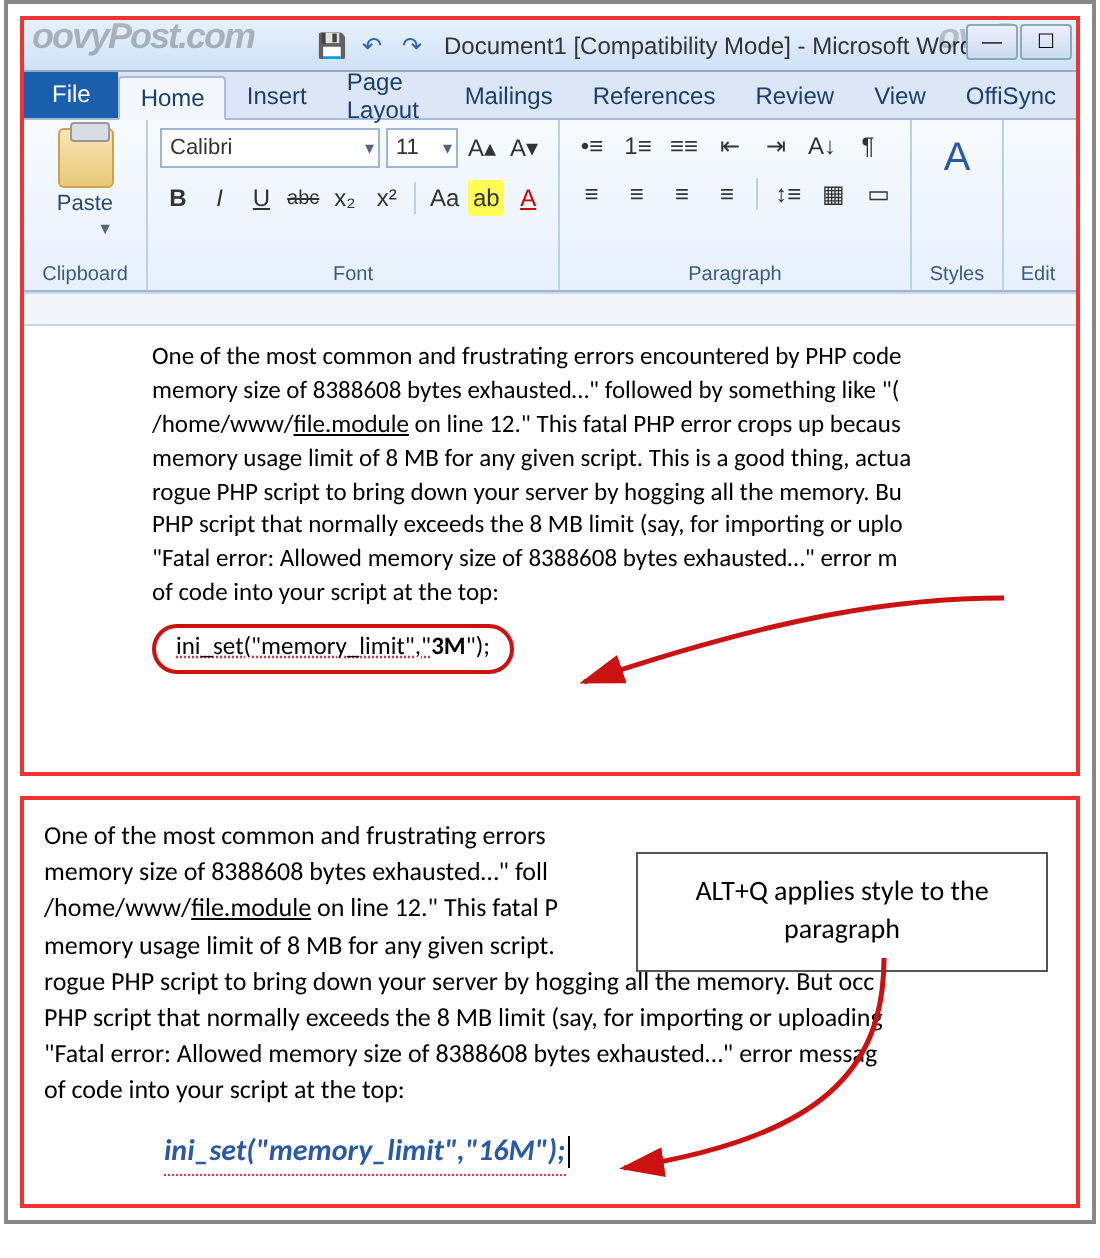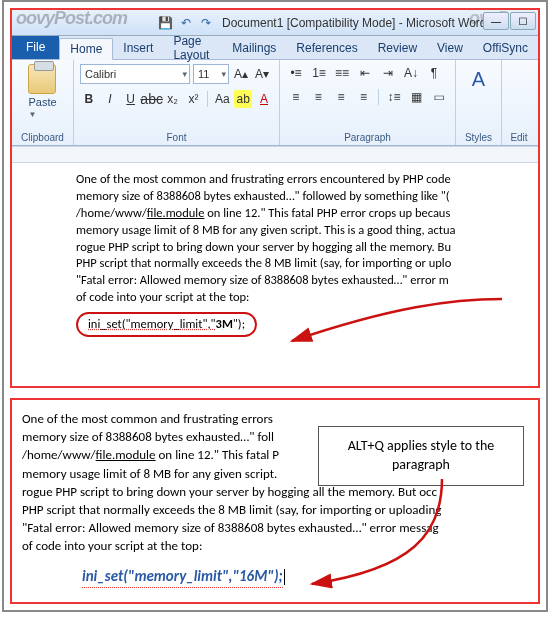--- a/index.html
+++ b/index.html
@@ -19,21 +19,21 @@
   .tab { padding:4px 10px; height:22px; display:flex; align-items:center; font-size:12px; color:#1a3e6e; cursor:pointer;}
   .tab.active { background:#f4f8fd; border:1px solid #a7bcd8; border-bottom:1px solid #f4f8fd; border-radius:2px 2px 0 0; margin-bottom:-1px; font-weight:normal;}
   .ribbon { background:linear-gradient(#f7fbff,#e7f0fb); height:86px; display:flex; border-bottom:1px solid #9db6d6;}
   .group { border-right:1px solid #bcd0e8; padding:4px 6px 2px 6px; display:flex; flex-direction:column; justify-content:space-between;}
   .group-label { text-align:center; font-size:10px; color:#3a5a84; padding-top:2px;}
   .group-body { flex:1; display:flex; flex-direction:column; gap:6px;}
   .row { display:flex; align-items:center; gap:3px;}
   .combo { height:20px; border:1px solid #9db6d6; background:#fff; display:flex; align-items:center; padding:0 14px 0 4px; font-size:11px; position:relative; color:#333;}
   .combo::after { content:"▾"; position:absolute; right:2px; font-size:9px; color:#567;}
   .btn { width:18px; height:18px; display:flex; align-items:center; justify-content:center; font-size:12px; color:#333; border-radius:2px;}
-  .paste { display:flex; flex-direction:column; align-items:flex-start; gap:2px; padding:0 6px;}
+  .paste { display:flex; flex-direction:column; align-items:flex-end; gap:2px; padding:0 6px;}
   .paste-ico { width:28px; height:30px; background:linear-gradient(#f8e6b8,#e8c978); border:1px solid #caa34a; border-radius:3px; position:relative;}
   .paste-ico::before { content:""; position:absolute; left:5px; top:-4px; width:18px; height:8px; background:#d7dde4; border:1px solid #999; border-radius:2px;}
   .paste-lbl { font-size:11px; color:#2a4a74;}
   .drop { font-size:8px; color:#567;}
   .sep { width:1px; height:16px; background:#bcd0e8; margin:0 2px;}
   .pgroup .btn { width:20px;}
   .styles-pane { display:flex; flex-direction:column; align-items:center; justify-content:center; padding:4px 4px;}
   .styles-ico { font-size:20px; color:#2a5aa6;}
   .doc-area { background:#fff; height:240px; overflow:hidden; position:relative; border-top:1px solid #cbd7e6;}
   .ruler { height:16px; background:#f2f6fb; border-bottom:1px solid #cbd7e6;}
@@ -103,21 +103,21 @@
           <div class="row">
             <div class="combo" style="width:110px">Calibri</div>
             <div class="combo" style="width:36px">11</div>
             <span class="btn">A▴</span>
             <span class="btn">A▾</span>
           </div>
           <div class="row">
             <span class="btn" style="font-weight:bold">B</span>
             <span class="btn" style="font-style:italic">I</span>
             <span class="btn" style="text-decoration:underline">U</span>
-            <span class="btn" style="text-decoration:line-through;font-size:14px">abc</span>
+            <span class="btn" style="text-decoration:line-through;font-size:10px">abc</span>
             <span class="btn">x₂</span>
             <span class="btn">x²</span>
             <span class="sep"></span>
             <span class="btn">Aa</span>
             <span class="btn" style="background:#fffd54">ab</span>
             <span class="btn" style="color:#c00;text-decoration:underline">A</span>
           </div>
         </div>
         <div class="group-label">Font</div>
       </div>

